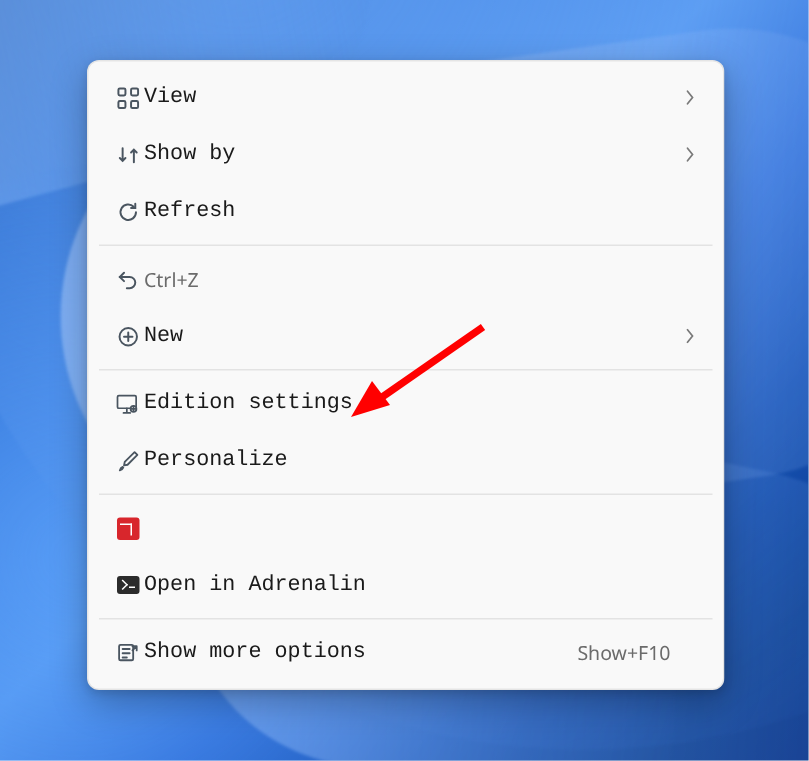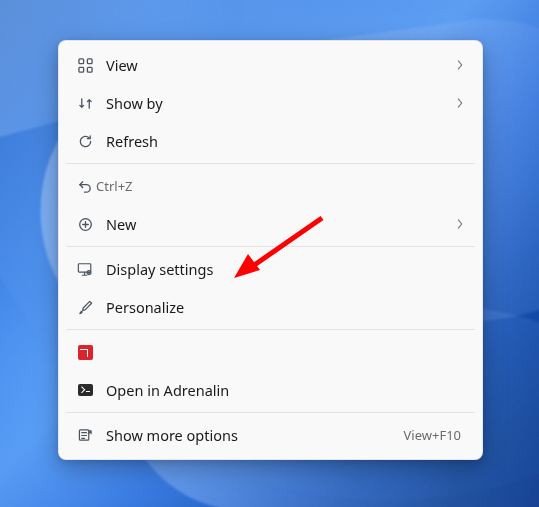--- a/index.html
+++ b/index.html
@@ -45,28 +45,28 @@
     .icon-slot {
       width: 22px;
       height: 20px;
       display: flex;
       align-items: center;
       justify-content: center;
       flex-shrink: 0;
       color: #4a5560;
     }
     .label {
-      margin-left: 10px;
       flex: 1;
       white-space: nowrap;
+      font-family: Liberation Mono, monospace;
     }
     .shortcut {
       color: #6b6b6b;
       font-size: 13px;
-      margin-right: 6px;
+      margin-right: 20px;
     }
     .chevron {
       color: #7a7a7a;
       width: 14px;
       text-align: center;
       font-size: 12px;
     }
     .divider {
       height: 1px;
       background: #e3e3e3;
@@ -178,21 +178,21 @@
 
   <div class="menu-item">
     <span class="icon-slot">
       <svg width="16" height="15" viewBox="0 0 18 16" fill="none" stroke="currentColor" stroke-width="1.3" stroke-linecap="round">
         <rect x="1.5" y="1.5" width="14" height="9.5" rx="1"></rect>
           <path d="M6 14.5 h5 M8.5 11 v3.5"></path>
         <circle cx="13.5" cy="11.5" r="2.2" fill="#f9f9f9"></circle>
           <path d="M13.5 10 v3 M12 11.5 h3"></path>
       </svg>
     </span>
-    <span class="label">Display settings</span>
+    <span class="label">Edition settings</span>
   </div>
 
   <div class="menu-item">
     <span class="icon-slot">
       <svg width="15" height="15" viewBox="0 0 16 16" fill="none" stroke="currentColor" stroke-width="1.3" stroke-linecap="round" stroke-linejoin="round">
         <path d="M12.5 1.5 l2 2 l-7 7 l-2.5 .5 l.5 -2.5 z"></path>
           <path d="M4 12 c-1.5 .5 -2 2.5 -2 2.5 s2 -.5 2.5 -2"></path>
       </svg>
     </span>
     <span class="label">Personalize</span>
@@ -219,21 +219,21 @@
 
   <div class="menu-item">
     <span class="icon-slot">
       <svg width="15" height="15" viewBox="0 0 16 16" fill="none" stroke="currentColor" stroke-width="1.3" stroke-linecap="round">
         <rect x="1.5" y="2" width="10" height="11" rx="1"></rect>
           <path d="M4 5 h5 M4 8 h5 M4 11 h3"></path>
         <path d="M11 6 l3 -3 M14 3 v3 M14 3 h-3"></path>
       </svg>
     </span>
     <span class="label">Show more options</span>
-    <span class="shortcut">View+F10</span>
+    <span class="shortcut">Show+F10</span>
   </div>
 
 </div>
 
 <div class="arrow-annotation">
   <svg width="100" height="70" viewBox="0 0 100 70">
     <line x1="90" y1="8" x2="18" y2="58" stroke="#ff0000" stroke-width="5"></line>
     <polygon points="2,68 28,60 16,44" fill="#ff0000"></polygon>
   </svg>
 </div>

